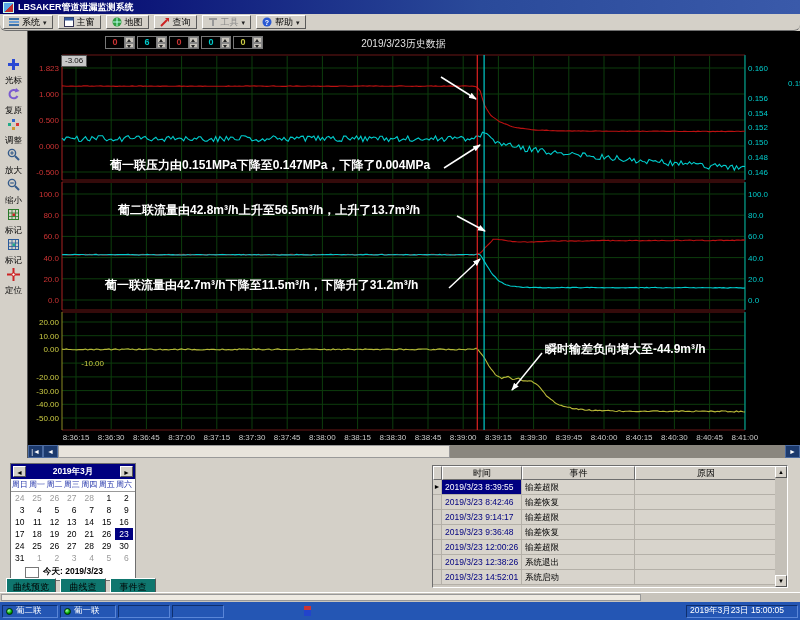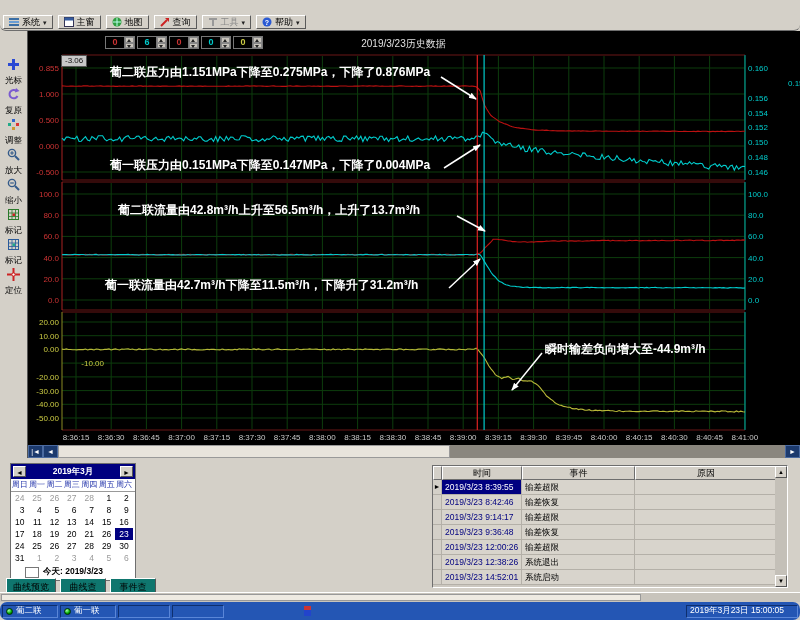--- a/index.html
+++ b/index.html
@@ -75,32 +75,36 @@
   .gut{width:9px;background:#d4d0c8;border-right:1px solid #b4b0a8;border-bottom:1px solid #b4b0a8;
      font-size:7px;line-height:14px;color:#000;text-align:center;box-sizing:border-box;}
   .vscroll{position:absolute;right:0;top:0;width:12px;height:121px;background:#c4c0b8;}
   .varrow{position:absolute;left:0;width:12px;height:12px;background:#d4d0c8;border:1px solid;
      border-color:#fff #555 #555 #fff;font-size:6px;text-align:center;line-height:10px;box-sizing:border-box;color:#000;}
   
   .hscroll{position:absolute;top:592px;left:0;width:800px;height:10px;background:#c8c4bc;border-top:1px solid #fff;box-sizing:border-box;}
   .hthumb{position:absolute;left:1px;top:1px;width:640px;height:7px;background:#eeeae2;border:1px solid #999;box-sizing:border-box;}
   
   .statusbar{position:absolute;top:602px;left:0;width:800px;height:18px;background:#2456b4;display:flex;
-     align-items:center;gap:2px;padding:0 2px;box-sizing:border-box;border-radius:7px;}
+     align-items:center;gap:2px;padding:0 2px;box-sizing:border-box;}
   .scell{height:13px;border:1px solid;border-color:#0e2f6e #5a86d8 #5a86d8 #0e2f6e;font-size:8.5px;display:flex;
      align-items:center;gap:3px;padding:0 3px;color:#fff;box-sizing:border-box;}
   .gdot{width:7px;height:7px;border-radius:4px;background:radial-gradient(circle at 35% 30%,#aaffaa,#00aa00 60%,#004400);border:1px solid #003300;box-sizing:border-box;}
   .sicon{width:7px;height:10px;background:linear-gradient(180deg,#cc3333 0 40%,#2244cc 40% 100%);}
   .sspacer{flex:1;display:flex;align-items:center;}
   .sdt{margin-left:auto;}
 </style>
 </head>
 <body>
 
 <div class="app">
+  <div class="titlebar">
+    <span class="app-icon"></span>
+    <span>LBSAKER管道泄漏监测系统</span>
+  </div>
   <div class="menubar" id="menubar">
       <button class="menu-btn">
         <span class="micon">
           <svg width="10" height="10">
             <rect x="0" y="1" width="10" height="2" fill="#3a6ea5"></rect>
             <rect x="0" y="4" width="10" height="2" fill="#6a9ed5"></rect>
             <rect x="0" y="7" width="10" height="2" fill="#3a6ea5"></rect>
           </svg>
         </span>
         <span class="mlabel">系统</span>
@@ -366,21 +370,21 @@
             <i class="td"></i>
           </span>
         </div>
         <div class="spin" style="left: 205px;">
           <span class="sval" style="color: rgb(204, 204, 68);">0</span>
           <span class="ud">
             <i class="tu"></i>
             <i class="td"></i>
           </span>
         </div>
-        <div class="ticklabel tl-left" style="top: 33px; color: rgb(204, 51, 51);">0.855</div>
+        <div class="ticklabel tl-left" style="top: 33px; color: rgb(204, 51, 51);">1.823</div>
         <div class="ticklabel tl-left" style="top: 59px; color: rgb(204, 51, 51);">1.000</div>
         <div class="ticklabel tl-left" style="top: 85px; color: rgb(204, 51, 51);">0.500</div>
         <div class="ticklabel tl-left" style="top: 111px; color: rgb(204, 51, 51);">0.000</div>
         <div class="ticklabel tl-left" style="top: 137px; color: rgb(204, 51, 51);">-0.500</div>
         <div class="ticklabel tl-right" style="top: 33px; color: rgb(0, 204, 204);">0.160</div>
         <div class="ticklabel tl-right" style="top: 47.8571px; color: rgb(0, 204, 204); padding-left: 40px;">0.158</div>
         <div class="ticklabel tl-right" style="top: 62.7143px; color: rgb(0, 204, 204);">0.156</div>
         <div class="ticklabel tl-right" style="top: 77.5714px; color: rgb(0, 204, 204);">0.154</div>
         <div class="ticklabel tl-right" style="top: 92.4286px; color: rgb(0, 204, 204);">0.152</div>
         <div class="ticklabel tl-right" style="top: 107.286px; color: rgb(0, 204, 204);">0.150</div>
@@ -419,21 +423,20 @@
         <div class="xlabel" style="left: 400px;">8:38:45</div>
         <div class="xlabel" style="left: 435.2px;">8:39:00</div>
         <div class="xlabel" style="left: 470.4px;">8:39:15</div>
         <div class="xlabel" style="left: 505.6px;">8:39:30</div>
         <div class="xlabel" style="left: 540.8px;">8:39:45</div>
         <div class="xlabel" style="left: 576px;">8:40:00</div>
         <div class="xlabel" style="left: 611.2px;">8:40:15</div>
         <div class="xlabel" style="left: 646.4px;">8:40:30</div>
         <div class="xlabel" style="left: 681.6px;">8:40:45</div>
         <div class="xlabel" style="left: 716.8px;">8:41:00</div>
-        <div class="annot" style="left: 82px; top: 33px;">葡二联压力由1.151MPa下降至0.275MPa，下降了0.876MPa</div>
         <div class="annot" style="left: 82px; top: 126px;">葡一联压力由0.151MPa下降至0.147MPa，下降了0.004MPa</div>
         <div class="annot" style="left: 90px; top: 171px;">葡二联流量由42.8m³/h上升至56.5m³/h，上升了13.7m³/h</div>
         <div class="annot" style="left: 77px; top: 246px;">葡一联流量由42.7m³/h下降至11.5m³/h，下降升了31.2m³/h</div>
         <div class="annot" style="left: 517px; top: 310px;">瞬时输差负向增大至-44.9m³/h</div>
       </div>
   </div>
   <div class="bottom">
     <div class="calendar">
       <div class="cal-header">
         <span class="chev">◄</span>

